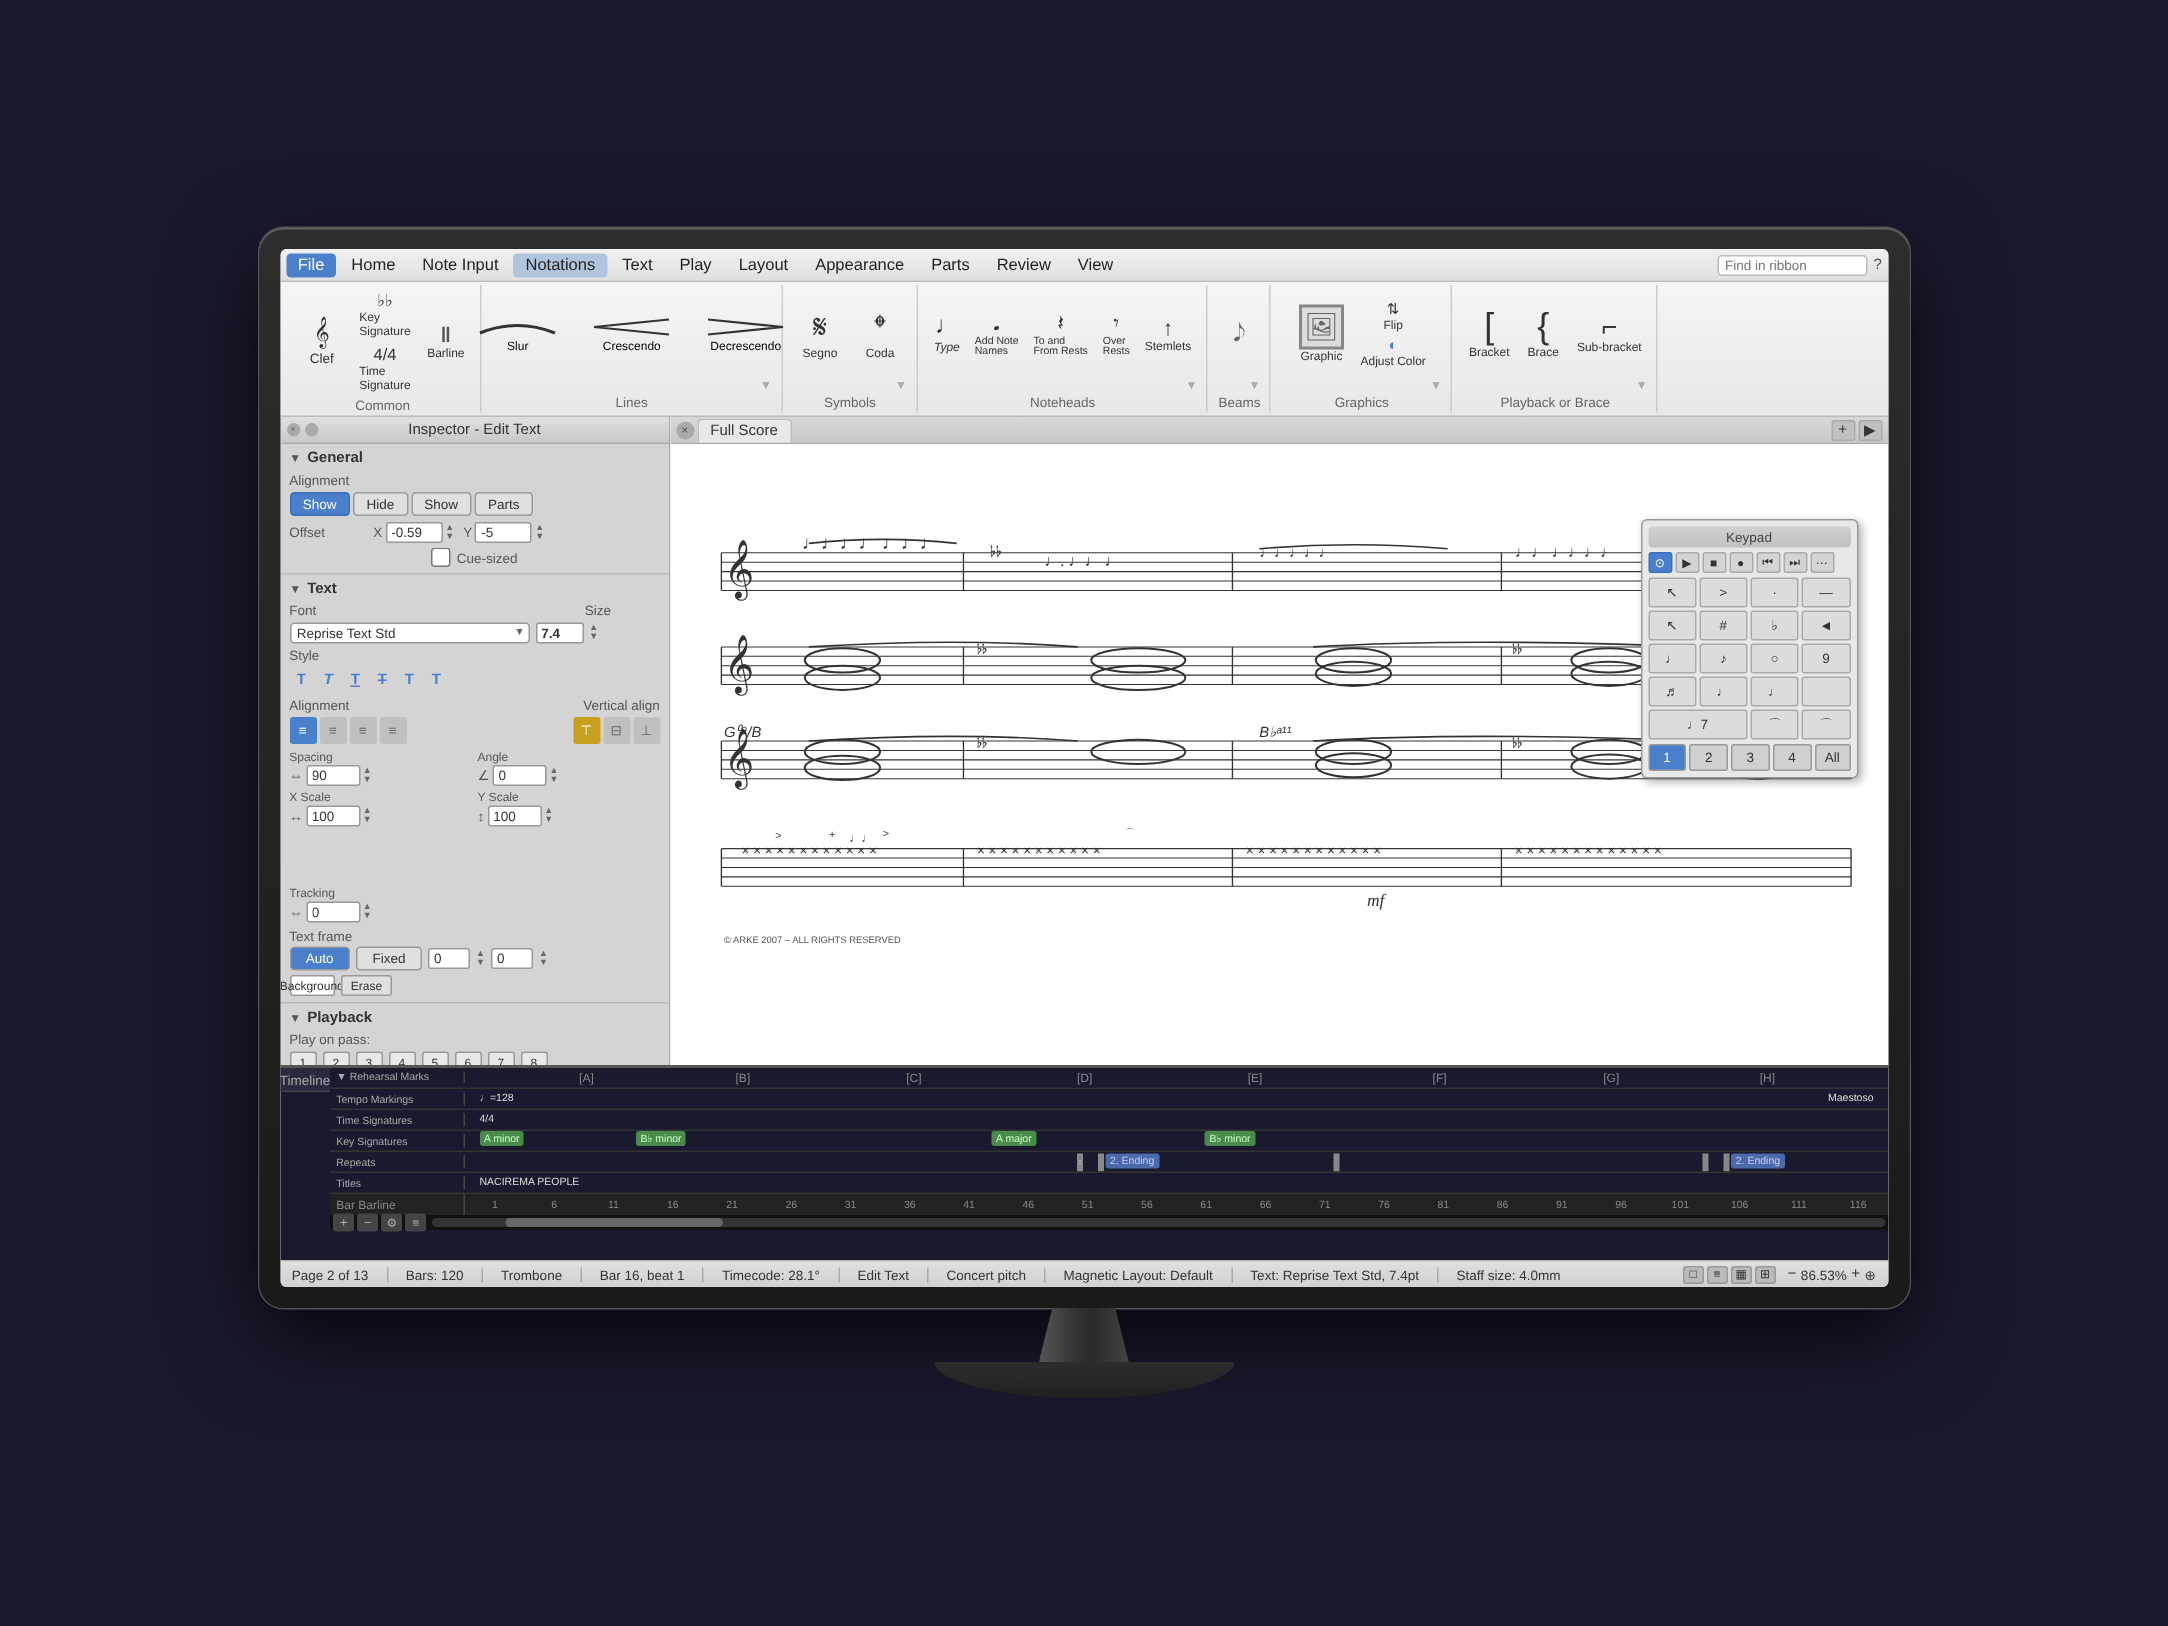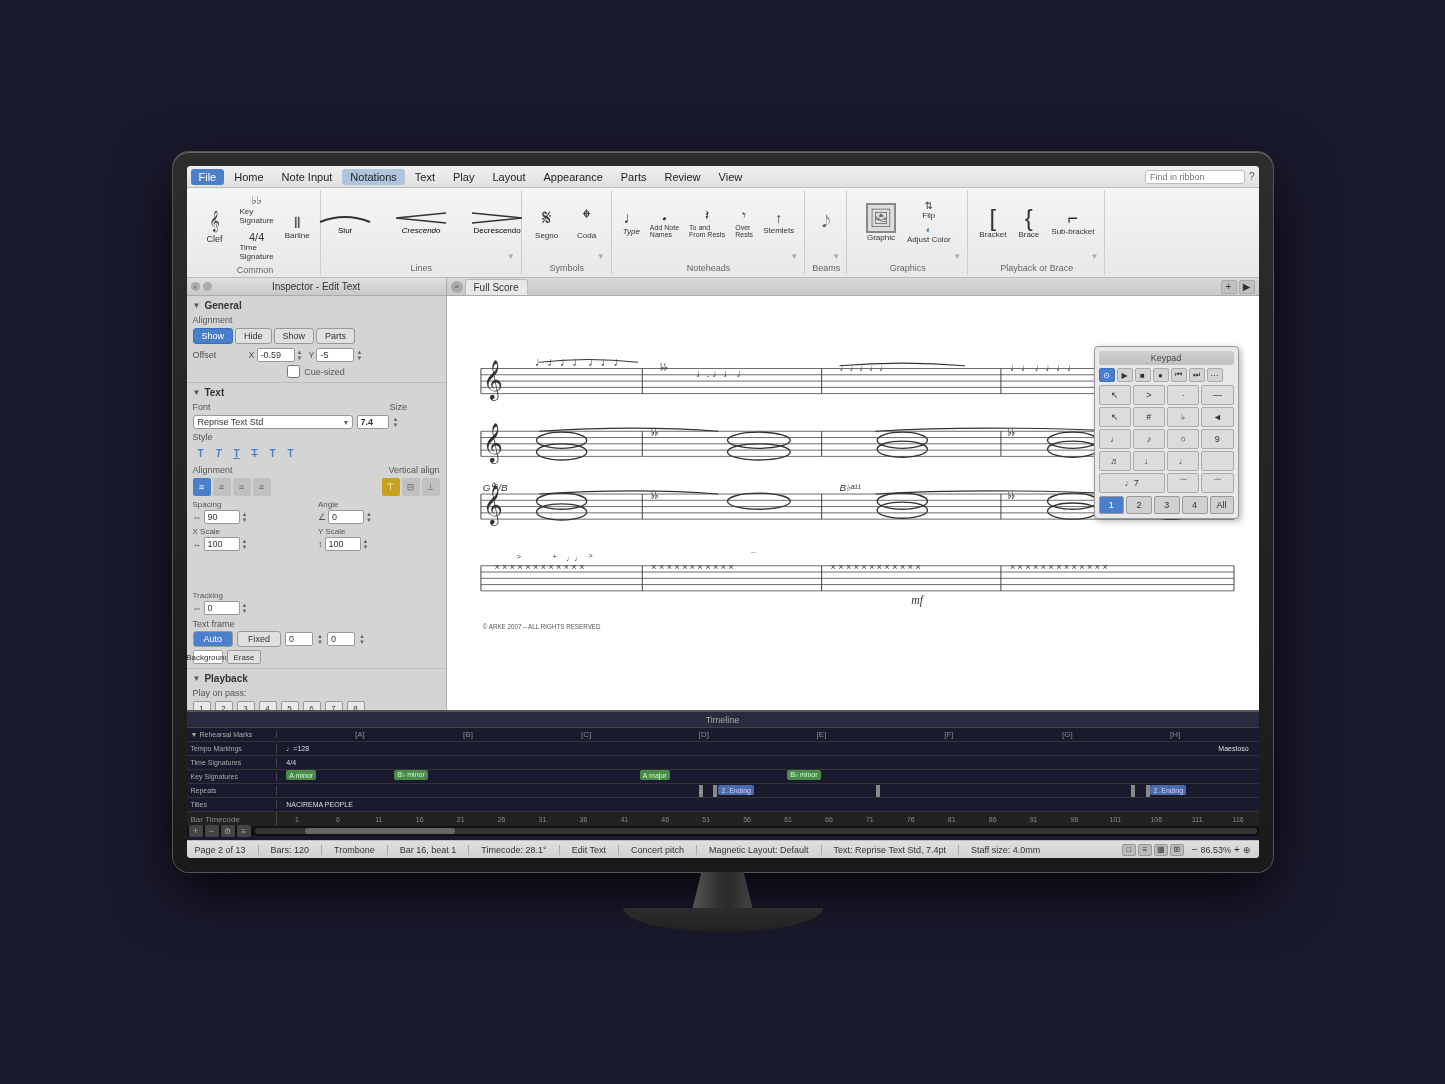--- a/index.html
+++ b/index.html
@@ -527,21 +527,20 @@
       min-width: 24px;
     }
 
     
     .timeline-area {
       height: 130px;
       background: #1a1a2e;
       border-top: 2px solid #555;
       flex-shrink: 0;
       display: flex;
-      flex-direction: column;
     }
     .timeline-header {
       height: 16px;
       background: #2a2a3e;
       display: flex;
       align-items: center;
       justify-content: center;
       font-size: 9px;
       color: #aaa;
       border-bottom: 1px solid #444;
@@ -775,21 +774,21 @@
               <div style="display:flex; flex-direction:column; align-items:center; cursor:pointer;">
                 <svg width="60" height="16" viewBox="0 0 60 16">
                   <path d="M 5 12 Q 30 2 55 12" fill="none" stroke="#333" stroke-width="2"></path>
                 </svg>
                 <span style="font-size:8px;">Slur</span>
               </div>
               <div style="display:flex; flex-direction:column; align-items:center; cursor:pointer;">
                 <svg width="60" height="16" viewBox="0 0 60 16">
                   <path d="M 5 8 L 55 3 M 5 8 L 55 13" fill="none" stroke="#333" stroke-width="1.5"></path>
                 </svg>
-                <span style="font-size:8px;font-style:italic;">Crescendo</span>
+                <span style="font-size:8px;">Crescendo</span>
               </div>
               <div style="display:flex; flex-direction:column; align-items:center; cursor:pointer;">
                 <svg width="60" height="16" viewBox="0 0 60 16">
                   <path d="M 5 3 L 55 8 M 5 13 L 55 8" fill="none" stroke="#333" stroke-width="1.5"></path>
                 </svg>
                 <span style="font-size:8px;">Decrescendo</span>
               </div>
             </div>
           </div>
           <div style="display:flex; justify-content:flex-end; width:100%;">
@@ -1396,21 +1395,21 @@
               <span style="font-size:7px; color:#aaa;">Titles</span>
             </div>
             <div class="timeline-row-content">
               <div style="position:relative; width:100%; height:100%; display:flex; align-items:center;">
                 <span style="position:absolute; left:1%; font-size:7px; color:#ddd; white-space:nowrap;">NACIREMA PEOPLE</span>
               </div>
             </div>
           </div>
 
           <div class="timeline-bar-numbers">
-            <div class="bar-num-label">Bar Timecode</div>
+            <div class="bar-num-label">Bar Barline</div>
             <div class="bar-num-content">
               <span class="bar-num">1</span>
               <span class="bar-num">6</span>
               <span class="bar-num">11</span>
               <span class="bar-num">16</span>
               <span class="bar-num">21</span>
               <span class="bar-num">26</span>
               <span class="bar-num">31</span>
               <span class="bar-num">36</span>
               <span class="bar-num">41</span>

